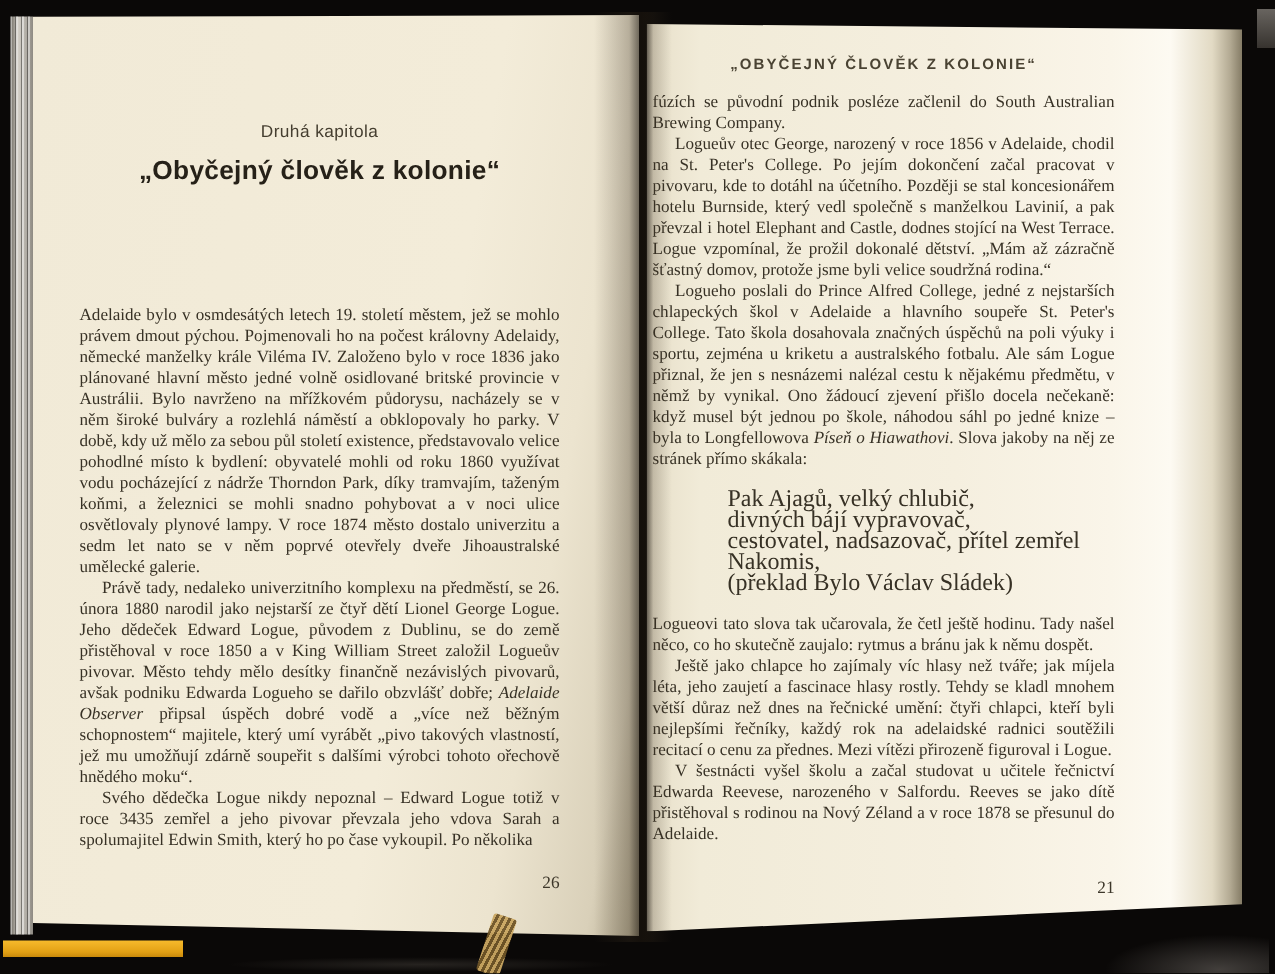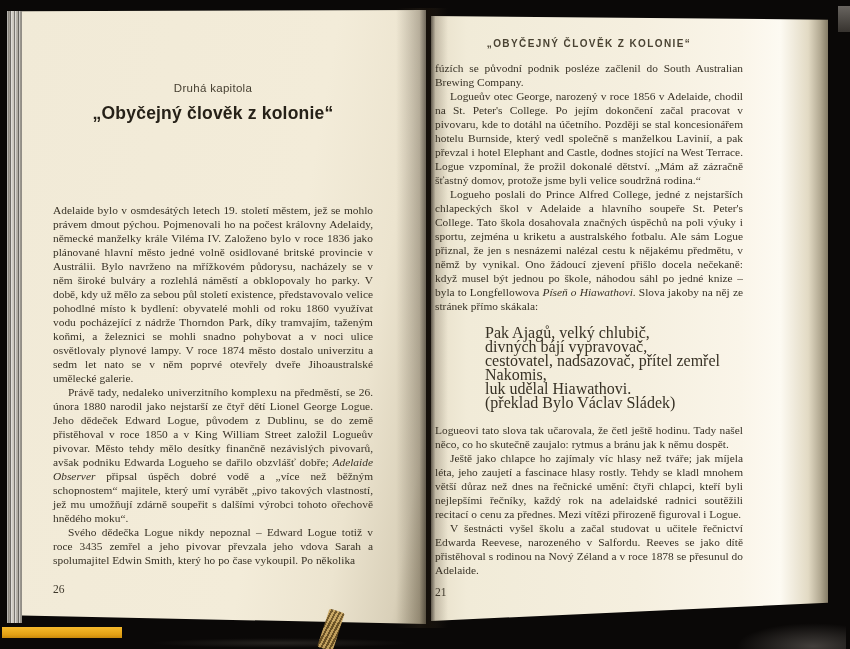--- a/index.html
+++ b/index.html
@@ -59,21 +59,21 @@
   .para {
     margin:0; text-align:justify;
     font-size:11.4px; line-height:14px; color:#36healthy;
     color:#373125;
   }
   .para.indent { text-indent:15px; }
   .poem { margin:13px 0 13px 50px; }
   .poem-line { font-size:16px; line-height:14px; color:#373125; }
 
   .page-number {
-    position:absolute; text-align:left;
+    position:absolute; text-align:right;
     font-size:11.5px; color:#3d372a;
   }
   .left-page  .page-number { left:31px; top:573px; width:320px; }
   .right-page .page-number { left:4px;  top:573px; width:308px; }
 
   
   .yellow-stripe {
     position:absolute; left:2px; top:627px; width:120px; height:11px;
     background:linear-gradient(to bottom,#f6ba2c,#e2a014 70%,#c8890c);
     z-index:6;
@@ -122,21 +122,20 @@
     <div class="content right-content">
       <div class="running-header">„OBYČEJNÝ ČLOVĚK Z KOLONIE“</div>
       <div class="body-text" id="right-body">
           <p class="para">fúzích se původní podnik posléze začlenil do South Australian Brewing Company.</p>
           <p class="para indent">Logueův otec George, narozený v roce 1856 v Adelaide, chodil na St. Peter's College. Po jejím dokončení začal pracovat v pivovaru, kde to dotáhl na účetního. Později se stal koncesionářem hotelu Burnside, který vedl společně s manželkou Lavinií, a pak převzal i hotel Elephant and Castle, dodnes stojící na West Terrace. Logue vzpomínal, že prožil dokonalé dětství. „Mám až zázračně šťastný domov, protože jsme byli velice soudržná rodina.“</p>
           <p class="para indent">Logueho poslali do Prince Alfred College, jedné z nejstarších chlapeckých škol v Adelaide a hlavního soupeře St. Peter's College. Tato škola dosahovala značných úspěchů na poli výuky i sportu, zejména u kriketu a australského fotbalu. Ale sám Logue přiznal, že jen s nesnázemi nalézal cestu k nějakému předmětu, v němž by vynikal. Ono žádoucí zjevení přišlo docela nečekaně: když musel být jednou po škole, náhodou sáhl po jedné knize – byla to Longfellowova <i>Píseň o Hiawathovi</i>. Slova jakoby na něj ze stránek přímo skákala:</p>
           <div class="poem">
             <div class="poem-line">Pak Ajagů, velký chlubič,</div>
             <div class="poem-line">divných bájí vypravovač,</div>
             <div class="poem-line">cestovatel, nadsazovač, přítel zemřel Nakomis,</div>
-            <div class="poem-line">luk udělal Hiawathovi.</div>
             <div class="poem-line">(překlad Bylo Václav Sládek)</div>
           </div>
           <p class="para">Logueovi tato slova tak učarovala, že četl ještě hodinu. Tady našel něco, co ho skutečně zaujalo: rytmus a bránu jak k němu dospět.</p>
           <p class="para indent">Ještě jako chlapce ho zajímaly víc hlasy než tváře; jak míjela léta, jeho zaujetí a fascinace hlasy rostly. Tehdy se kladl mnohem větší důraz než dnes na řečnické umění: čtyři chlapci, kteří byli nejlepšími řečníky, každý rok na adelaidské radnici soutěžili recitací o cenu za přednes. Mezi vítězi přirozeně figuroval i Logue.</p>
           <p class="para indent">V šestnácti vyšel školu a začal studovat u učitele řečnictví Edwarda Reevese, narozeného v Salfordu. Reeves se jako dítě přistěhoval s rodinou na Nový Zéland a v roce 1878 se přesunul do Adelaide.</p>
         </div>
     </div>
     <div class="page-number">21</div>
   </div>
 

